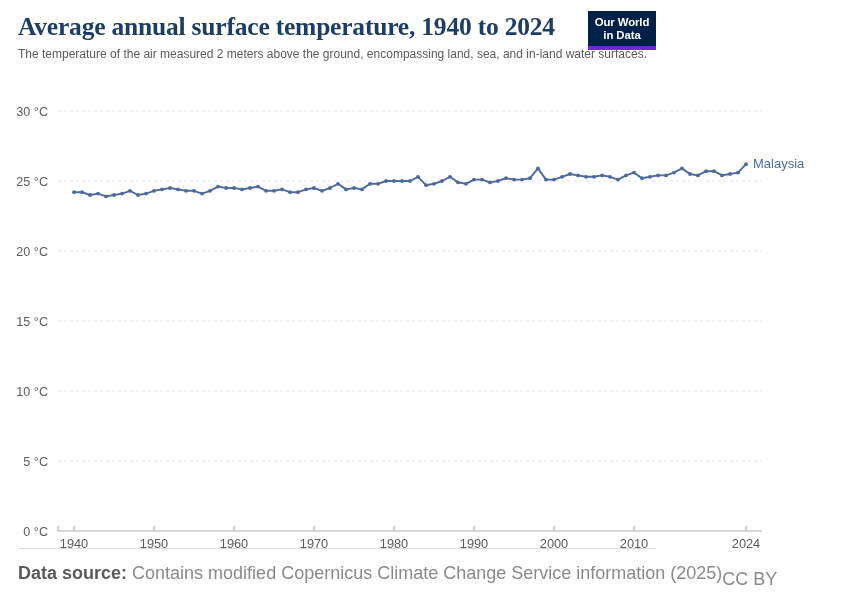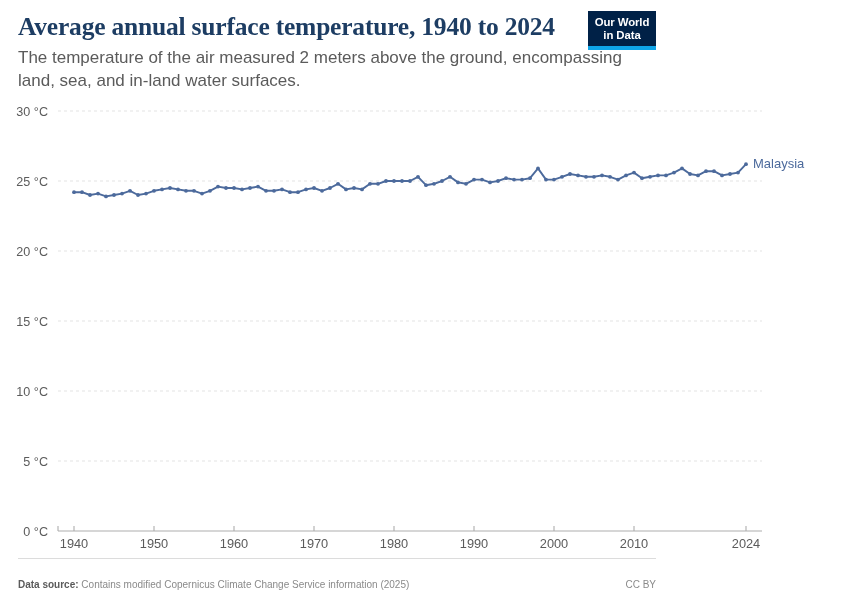--- a/index.html
+++ b/index.html
@@ -33,36 +33,36 @@
     font-size: 25.5px;
     font-weight: bold;
     color: #1d3d63;
     letter-spacing: -0.2px;
     margin: 0;
     line-height: 1.15;
     white-space: nowrap;
   }
   .subtitle {
     margin: 6px 0 8px 0;
-    font-size: 17px;
+    font-size: 12px;
     line-height: 1.32;
     color: #5b5b5b;
     max-width: 712px;
     font-family: "Liberation Sans", sans-serif;
   }
 
   
   .logo {
     position: absolute;
     right: 18px;
     top: 11px;
     width: 68px;
     height: 39px;
     background: #002147;
-    border-bottom: 4px solid #0ea5e9;
+    border-bottom: 4px solid #6d28d9;
     box-sizing: border-box;
     display: flex;
     flex-direction: column;
     align-items: center;
     justify-content: center;
     line-height: 1.08;
   }
   .logo-line {
     color: #ffffff;
     font-size: 11.4px;
@@ -101,22 +101,22 @@
   
   .footer {
     position: absolute;
     left: 18px;
     right: 18px;
     bottom: 10px;
     border-top: 1px solid #dcdcdc;
     padding-top: 8px;
     display: flex;
     justify-content: space-between;
-    align-items: flex-end;
-    font-size: 10px;
+    align-items: center;
+    font-size: 18px;
     color: #8a8a8a;
     font-family: "Liberation Sans", sans-serif;
   }
   .footer-left { white-space: nowrap; }
   .source-label {
     color: #5b5b5b;
     font-weight: bold;
   }
   .footer-right { color: #8a8a8a; white-space: nowrap; margin-top: 12px; }
 </style>

